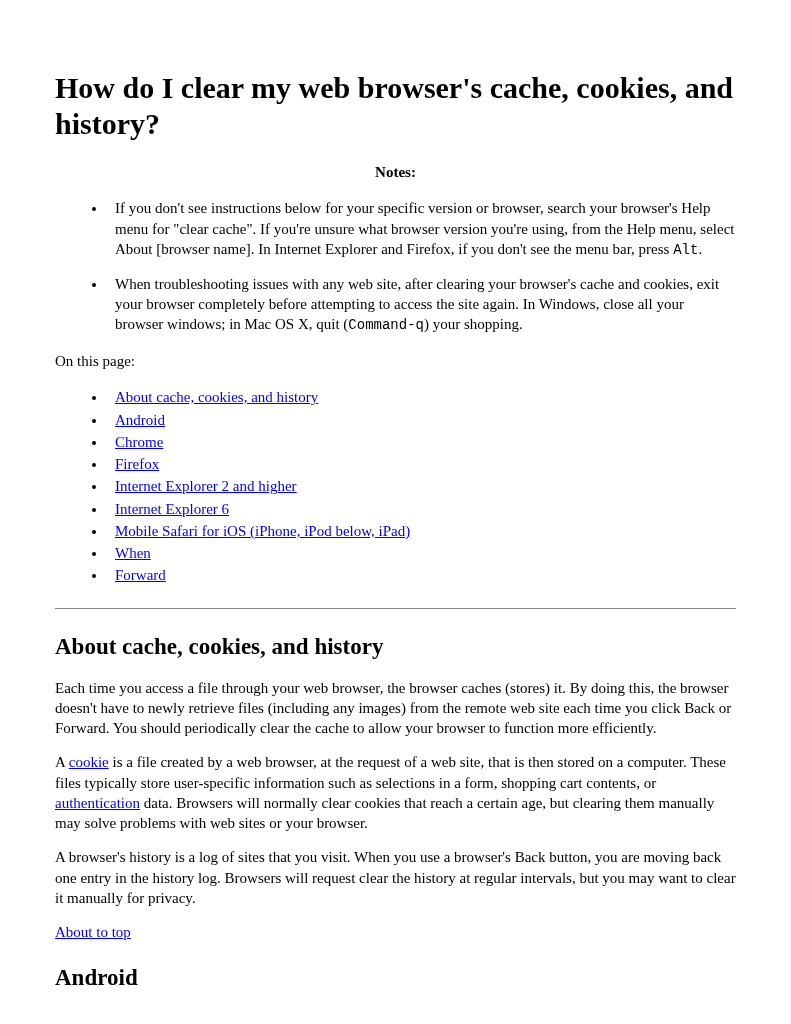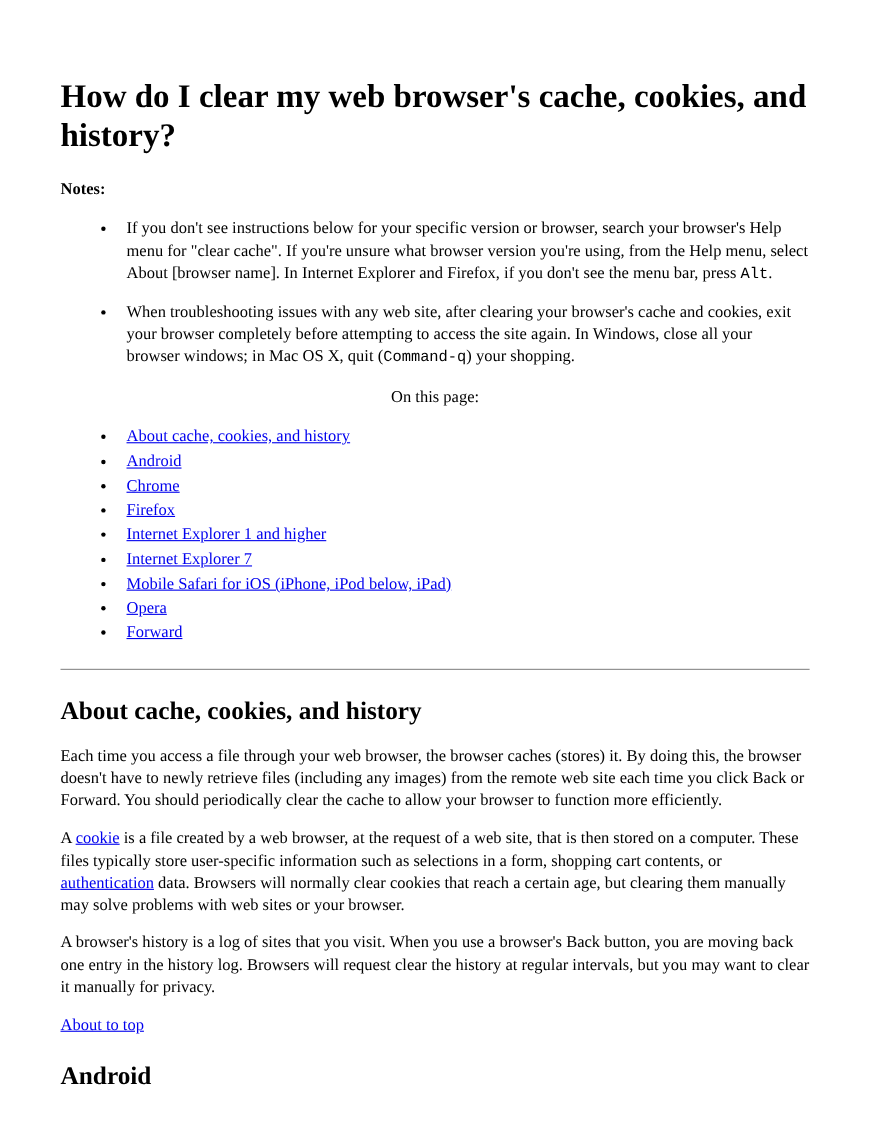--- a/index.html
+++ b/index.html
@@ -18,20 +18,21 @@
       line-height: 1.2;
     }
     h2 {
       font-size: 23px;
       font-weight: bold;
       margin: 20px 0 16px 0;
     }
     .notes-label {
       font-weight: bold;
       margin: 0 0 14px 0;
+      text-align: center;
     }
     ul {
       margin: 16px 0 16px 0;
       padding-left: 52px;
     }
     ul.notes-list li {
       margin-bottom: 14px;
       padding-left: 8px;
     }
     ul.toc-list li {
@@ -49,21 +50,20 @@
       font-family: "Courier New", Courier, monospace;
       font-size: 14px;
     }
     hr {
       border: none;
       border-top: 1px solid #888;
       margin: 22px 0;
     }
     .on-this-page {
       margin: 0 0 14px 0;
-      text-align: center;
     }
   </style>
 </head>
 <body>
 
 <h1>How do I clear my web browser's cache, cookies, and history?</h1>
 
 <p class="notes-label">Notes:</p>
 
 <ul class="notes-list">
@@ -75,24 +75,24 @@
   </li>
 </ul>
 
 <p class="on-this-page">On this page:</p>
 
 <ul class="toc-list">
   <li><a href="#">About cache, cookies, and history</a></li>
   <li><a href="#">Android</a></li>
   <li><a href="#">Chrome</a></li>
   <li><a href="#">Firefox</a></li>
-  <li><a href="#">Internet Explorer 1 and higher</a></li>
-  <li><a href="#">Internet Explorer 7</a></li>
+  <li><a href="#">Internet Explorer 2 and higher</a></li>
+  <li><a href="#">Internet Explorer 6</a></li>
   <li><a href="#">Mobile Safari for iOS (iPhone, iPod below, iPad)</a></li>
-  <li><a href="#">Opera</a></li>
+  <li><a href="#">When</a></li>
   <li><a href="#">Forward</a></li>
 </ul>
 
 <hr>
 
 <h2>About cache, cookies, and history</h2>
 
 <p>Each time you access a file through your web browser, the browser caches (stores) it. By doing this, the browser doesn't have to newly retrieve files (including any images) from the remote web site each time you click Back or Forward. You should periodically clear the cache to allow your browser to function more efficiently.</p>
 
 <p>

